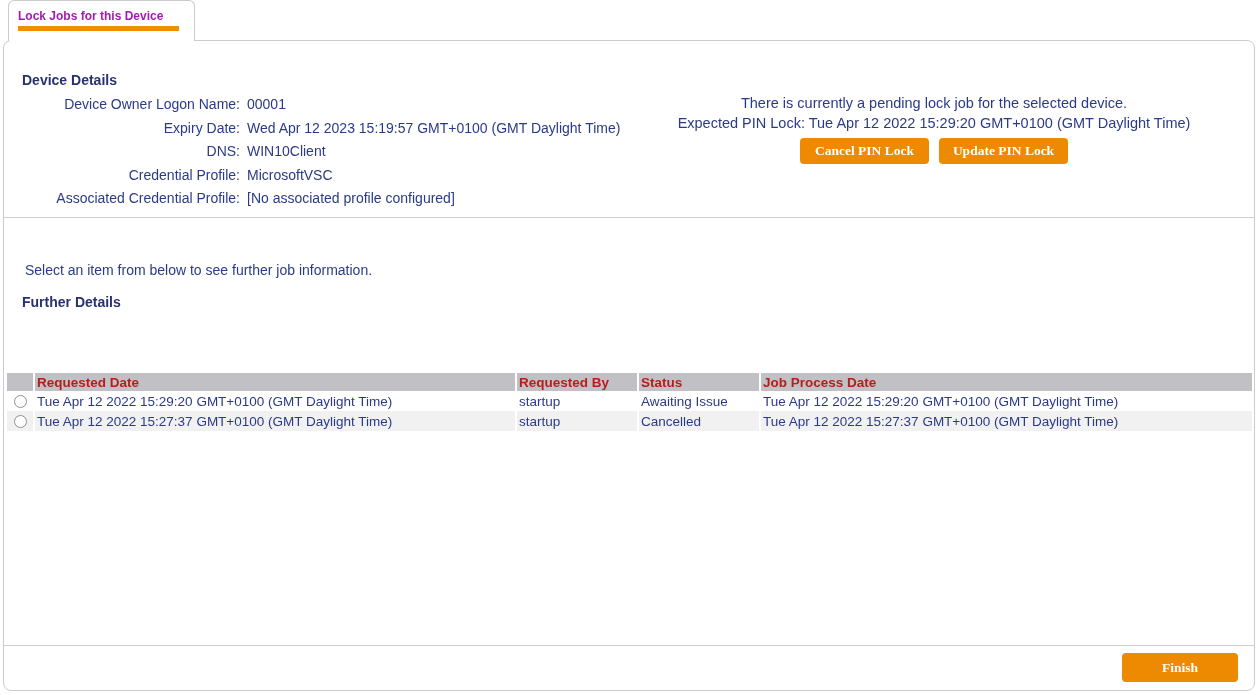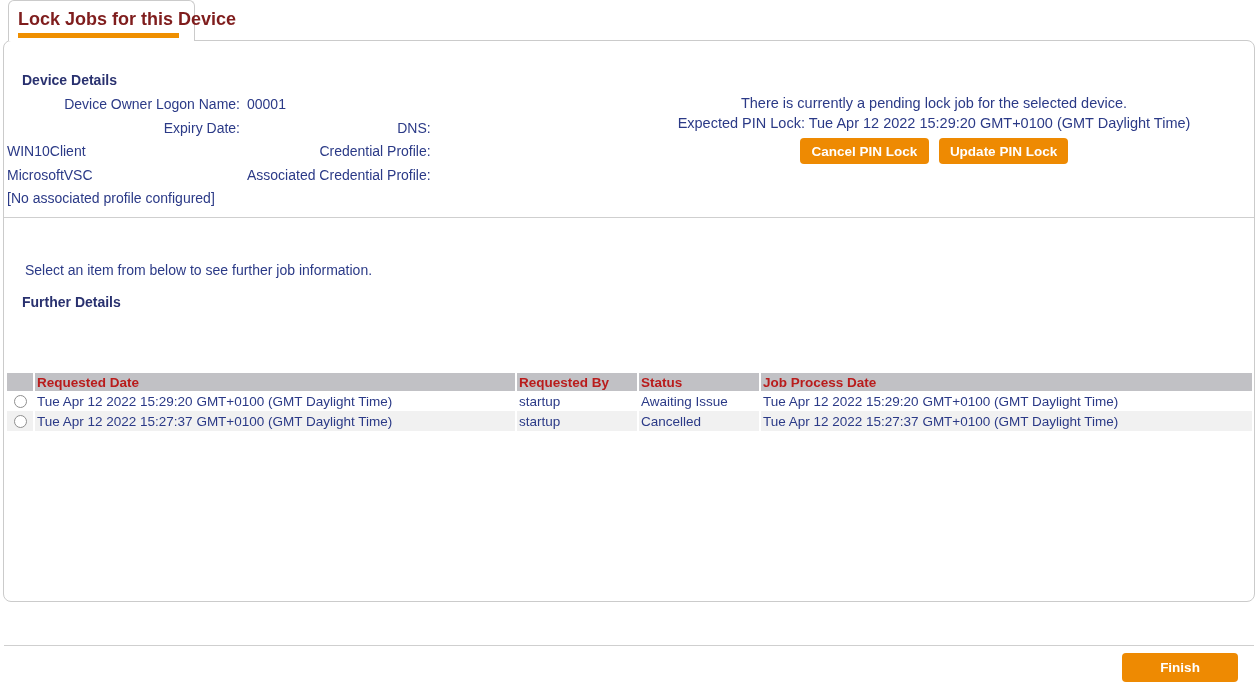--- a/index.html
+++ b/index.html
@@ -13,26 +13,26 @@
   }
   .stage { position:absolute; inset:0; }
 
   
   .tab {
     position:absolute; left:8px; top:0; width:187px; height:41px;
     background:#fff; border:1px solid #cbcbcb; border-bottom:none;
     border-radius:6px 6px 0 0; z-index:2; padding:8px 0 0 9px;
     cursor:pointer;
   }
-  .tab-label { font-size:18px; font-weight:bold; color:#7f1d1d; white-space:nowrap; }
+  .tab-label { font-size:12px; font-weight:bold; color:#a21caf; white-space:nowrap; }
   .tab-underline { width:161px; height:5px; background:#ef8f00; margin-top:3px; }
 
   
   .panel {
-    position:absolute; left:3px; top:40px; width:1252px; height:562px;
+    position:absolute; left:3px; top:40px; width:1252px; height:651px;
     background:#fff; border:1px solid #cbcbcb; border-radius:8px; z-index:1;
   }
 
   .section-heading { position:absolute; font-size:14px; font-weight:bold; color:#29316f; white-space:nowrap; }
   .dd-heading { left:18px; top:31px; }
   .fd-heading { left:18px; top:216px;margin-top:37px; }
 
   .dd-grid {
     position:absolute; left:3px; top:52px;
     display:grid; grid-template-columns:233px auto; column-gap:7px;
@@ -40,21 +40,21 @@
   }
   .dd-label { text-align:right; }
   .dd-value { text-align:left; }
 
   .pending {
     position:absolute; left:630px; top:52px; width:600px;
     text-align:center; font-size:14.5px; line-height:20px; white-space:nowrap;
   }
   .btn {
     display:inline-block; border:none; background:#ee8a02; color:#fff;
-    font-family:Liberation Sans, sans-serif; font-size:13.5px; font-weight:bold;
+    font-family:Liberation Serif, serif; font-size:13.5px; font-weight:bold;
     border-radius:4px; cursor:pointer; white-space:nowrap;
   }
   .btn-row { margin-top:5px; }
   .btn-row .btn { min-width:129px; height:26px; margin:0 3px; }
 
   .divider { position:absolute; left:0; right:0; height:1px; background:#cfcfcf; }
   .divider1 { top:176px; }
   .divider2 { top:604px; }
 
   .fd-instruction { position:absolute; left:21px; top:221px; font-size:14px; white-space:nowrap; }
@@ -92,20 +92,21 @@
   </div>
 
   <div class="panel">
 
     <div class="section-heading dd-heading">Device Details</div>
 
     <div class="dd-grid">
       <div class="dd-label">Device Owner Logon Name:</div>
       <div class="dd-value">00001</div>
       <div class="dd-label">Expiry Date:</div>
+      <div class="dd-value">Wed Apr 12 2023 15:19:57 GMT+0100 (GMT Daylight Time)</div>
       <div class="dd-label">DNS:</div>
       <div class="dd-value">WIN10Client</div>
       <div class="dd-label">Credential Profile:</div>
       <div class="dd-value">MicrosoftVSC</div>
       <div class="dd-label">Associated Credential Profile:</div>
       <div class="dd-value">[No associated profile configured]</div>
     </div>
 
     <div class="pending">
       <div>There is currently a pending lock job for the selected device.</div>

